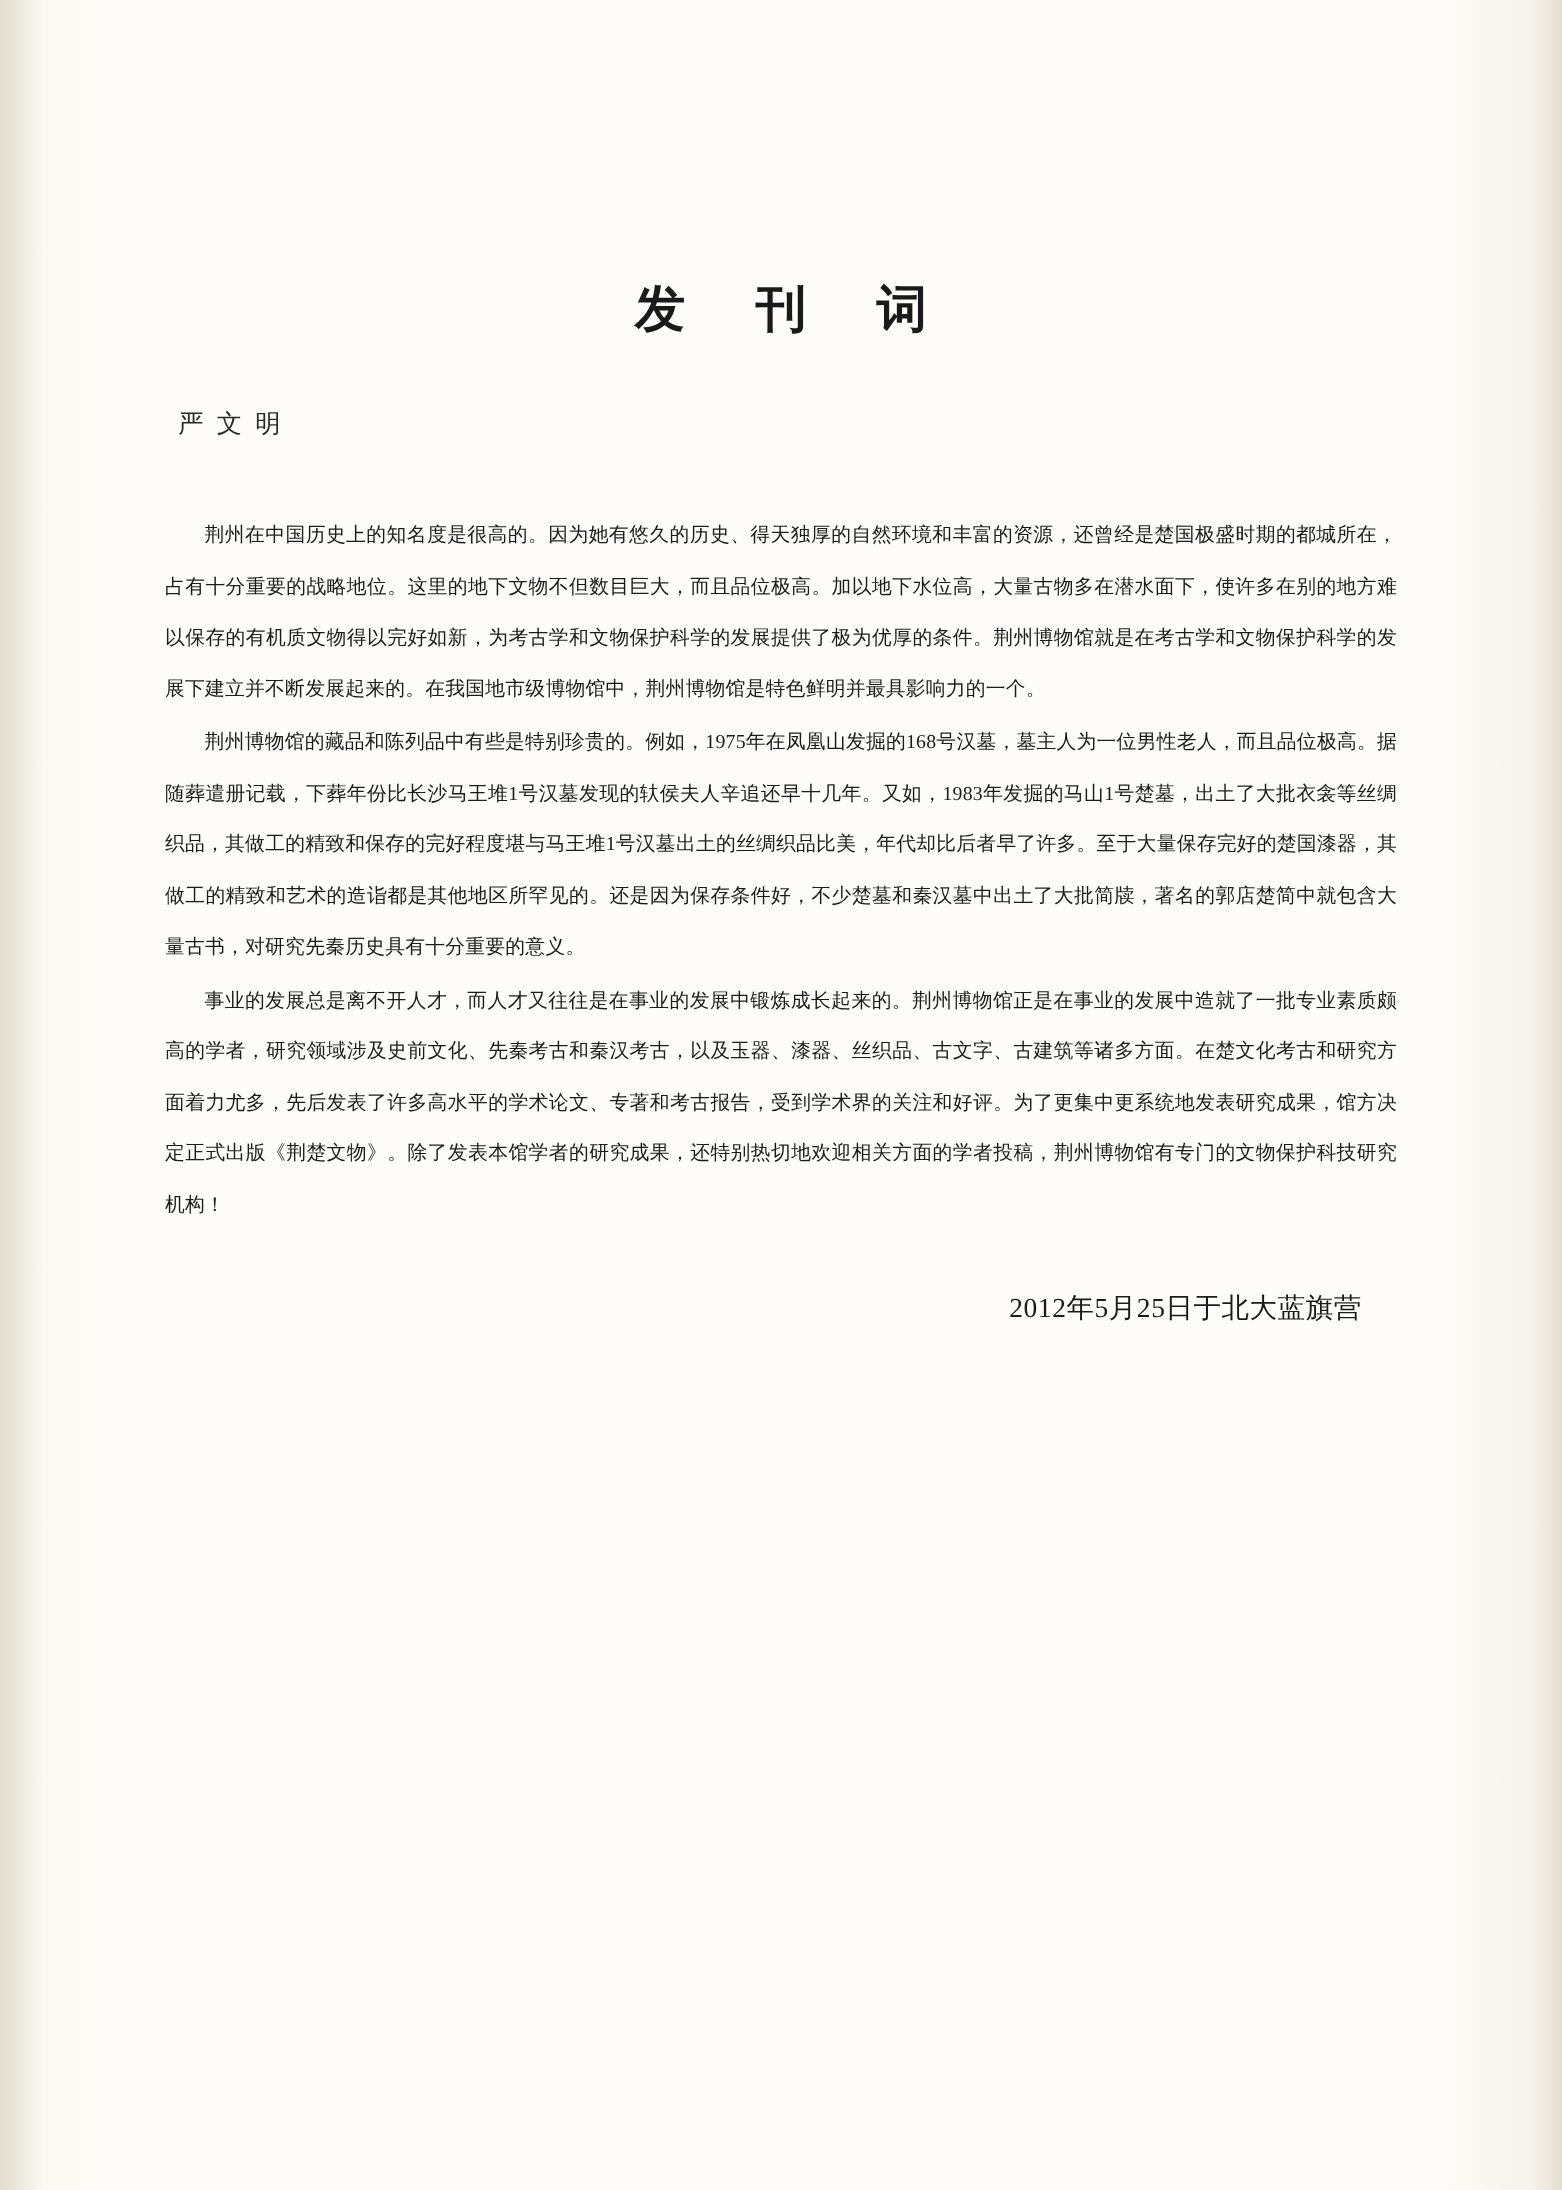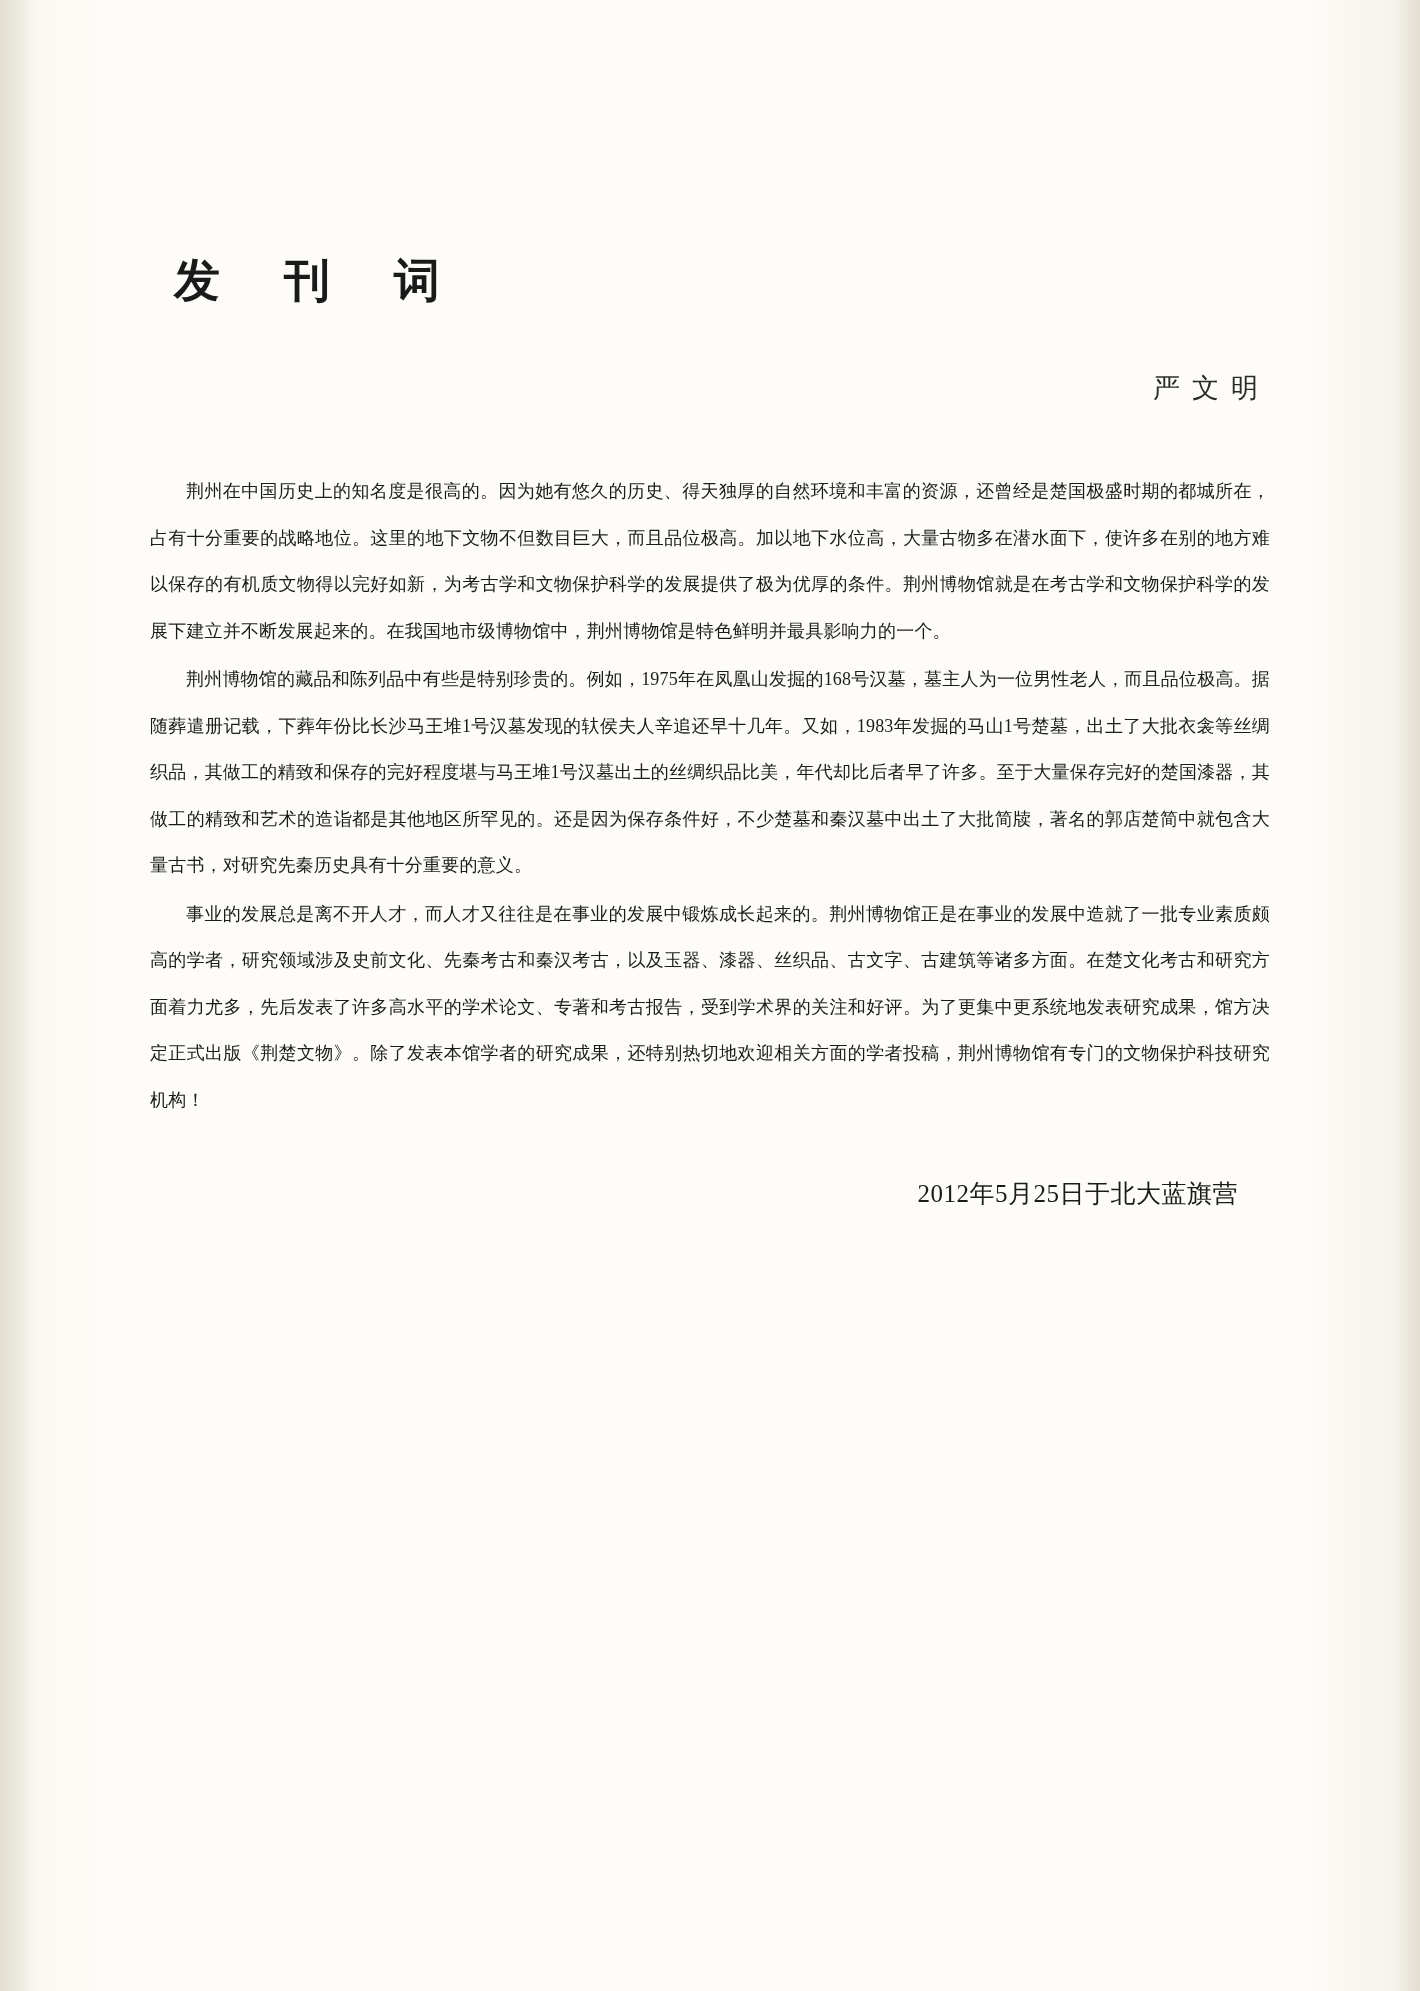--- a/index.html
+++ b/index.html
@@ -38,33 +38,33 @@
   .content {
     position: absolute;
     left: 150px;
     top: 0;
     width: 1120px;
     height: 100%;
   }
   .doc-title {
     margin: 0;
     padding-top: 250px;
-    text-align: left;
+    text-align: center;
     font-size: 46px;
     font-weight: bold;
     letter-spacing: 24px;
     text-indent: 24px;
     color: #1a1a1a;
     font-family: "DejaVu Serif", "Liberation Serif", serif;
   }
   .doc-author {
     margin: 0;
     padding-top: 58px;
-    text-align: right;
-    font-size: 27px;
+    text-align: left;
+    font-size: 23px;
     letter-spacing: 12px;
     text-indent: 12px;
     color: #2a2a2a;
   }
   .body-text {
     margin: 0;
     padding-top: 62px;
   }
   .body-text p {
     margin: 0 0 2px 0;

